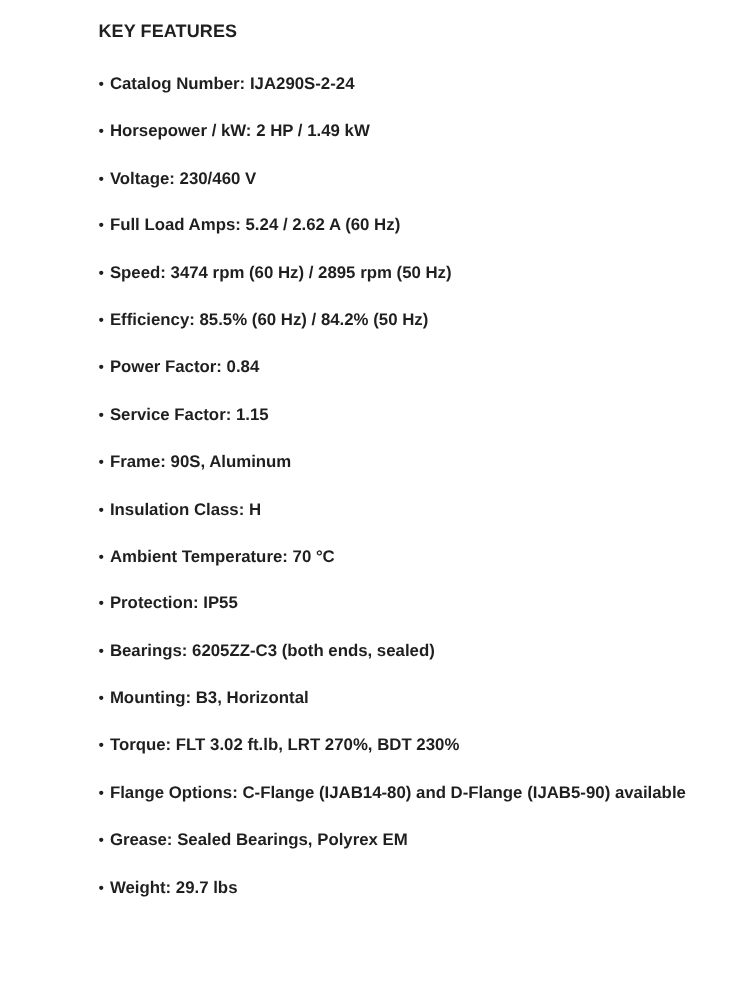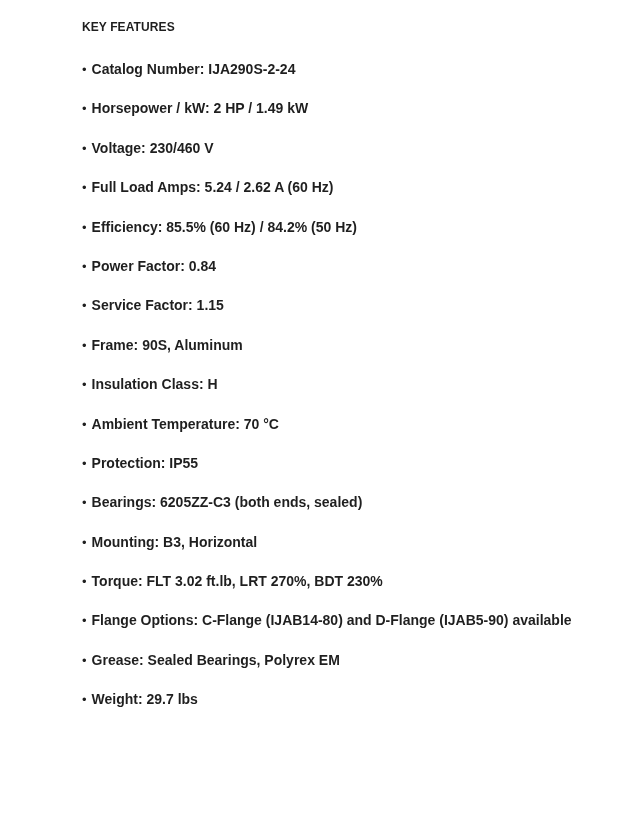--- a/index.html
+++ b/index.html
@@ -13,21 +13,21 @@
     overflow: hidden;
     font-family: "Liberation Sans", sans-serif;
     font-size: 14px;
     color: #1f1f1f;
     -webkit-font-smoothing: antialiased;
   }
   .doc {
     padding: 17px 20px 0 82px;
   }
   .section-title {
-    font-size: 12px;
+    font-size: 15px;
     font-weight: 700;
     line-height: 20px;
     margin: 0;
     letter-spacing: 0.1px;
   }
   .feature-list {
     list-style: none;
     margin: 22px 0 0 0;
     padding: 0;
   }
@@ -52,20 +52,21 @@
   <h2 class="section-title">KEY FEATURES</h2>
   <ul class="feature-list" id="feature-list">
   <li class="feature-item"><span class="bullet">•</span><span class="segments"><span class="seg bold">Catalog Number:</span><span class="seg"> IJA290S-2-24</span></span></li>
 
   <li class="feature-item"><span class="bullet">•</span><span class="segments"><span class="seg bold">Horsepower / kW:</span><span class="seg"> 2 HP / 1.49 kW</span></span></li>
 
   <li class="feature-item"><span class="bullet">•</span><span class="segments"><span class="seg bold">Voltage:</span><span class="seg"> 230/460 V</span></span></li>
 
   <li class="feature-item"><span class="bullet">•</span><span class="segments"><span class="seg bold">Full Load Amps:</span><span class="seg"> 5.24 / 2.62 A (60 Hz)</span></span></li>
 
+  <li class="feature-item"><span class="bullet">•</span><span class="segments"><span class="seg bold">Speed:</span><span class="seg"> 3474 rpm (60 Hz) / 2895 rpm (50 Hz)</span></span></li>
 
   <li class="feature-item"><span class="bullet">•</span><span class="segments"><span class="seg bold">Efficiency:</span><span class="seg"> 85.5% (60 Hz) / 84.2% (50 Hz)</span></span></li>
 
   <li class="feature-item"><span class="bullet">•</span><span class="segments"><span class="seg bold">Power Factor:</span><span class="seg"> 0.84</span></span></li>
 
   <li class="feature-item"><span class="bullet">•</span><span class="segments"><span class="seg bold">Service Factor:</span><span class="seg"> 1.15</span></span></li>
 
   <li class="feature-item"><span class="bullet">•</span><span class="segments"><span class="seg bold">Frame:</span><span class="seg"> 90S, Aluminum</span></span></li>
 
 

